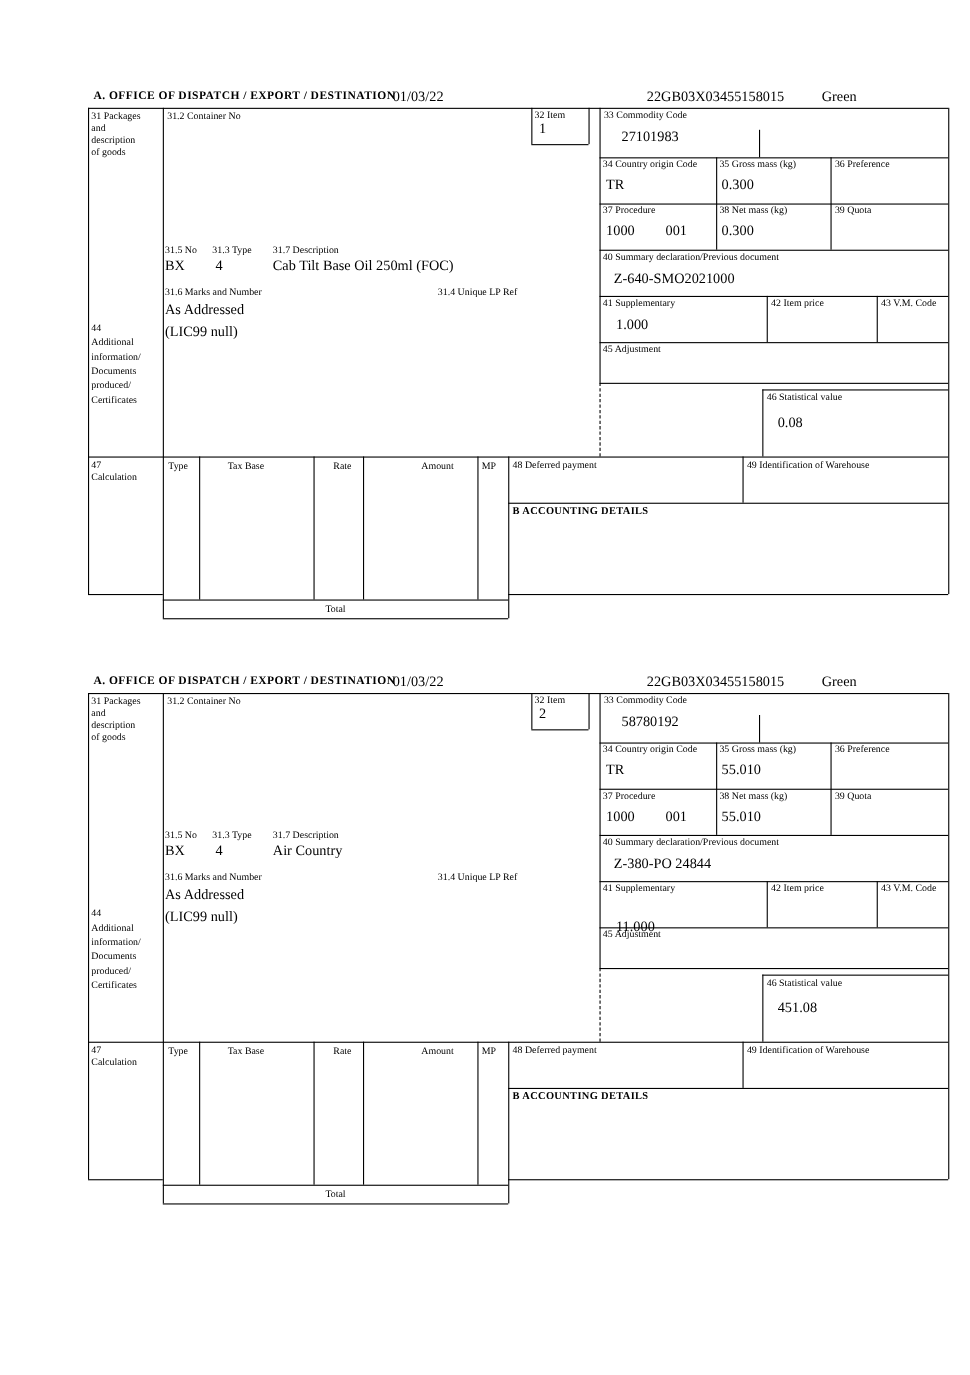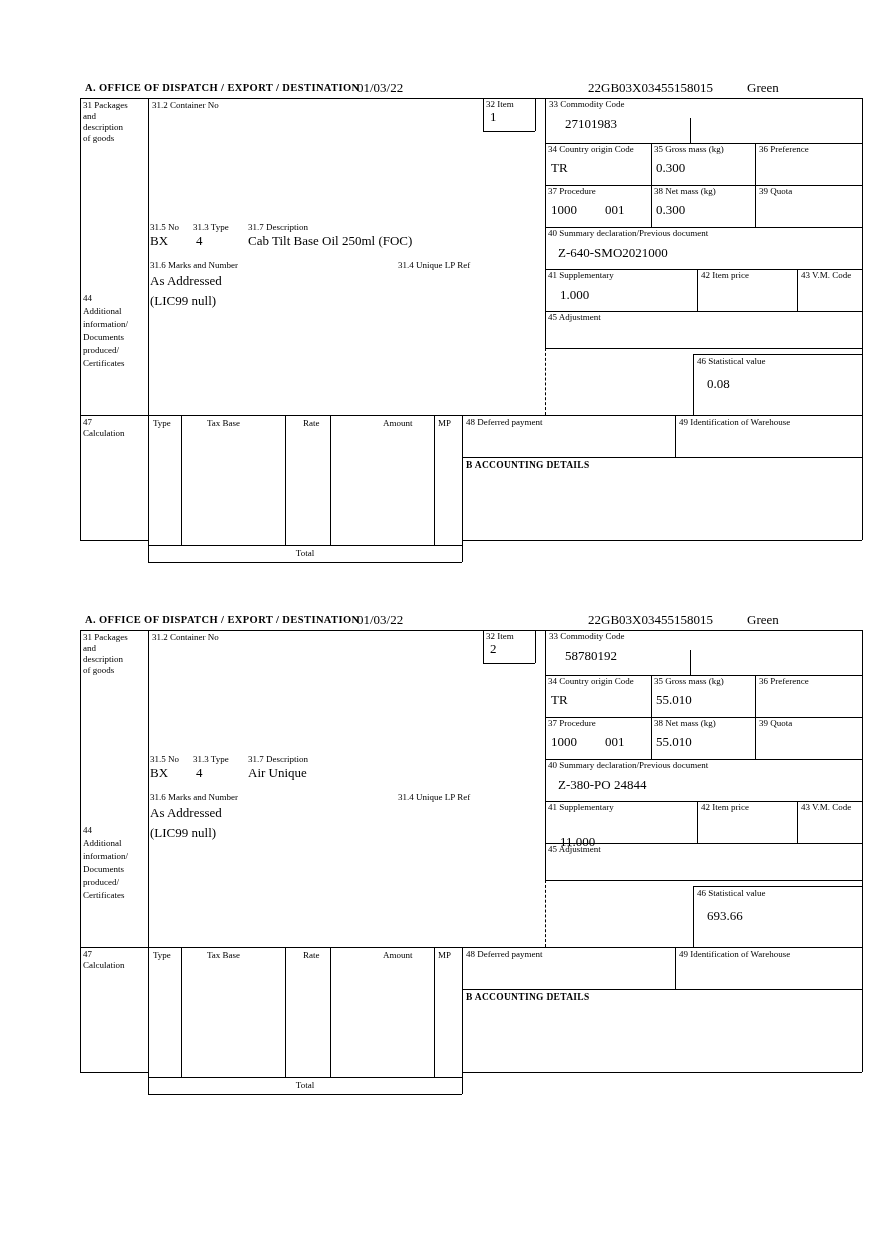--- a/index.html
+++ b/index.html
@@ -190,28 +190,28 @@
   <span class="val" style="left:558px;top:167px;">Z-380-PO 24844</span>
   <span class="lbl" style="left:548px;top:192px;">41 Supplementary</span>
   <span class="val" style="left:560px;top:224px;">11.000</span>
   <span class="lbl" style="left:701px;top:192px;">42 Item price</span>
   <span class="lbl" style="left:801px;top:192px;">43 V.M. Code</span>
   <span class="lbl" style="left:548px;top:234px;">45 Adjustment</span>
 
   <div class="hl" style="left:693px;top:276px;width:169px;"></div>
   <div class="vl" style="left:693px;top:276px;height:61px;"></div>
   <span class="lbl" style="left:697px;top:278px;">46 Statistical value</span>
-  <span class="val" style="left:707px;top:298px;">693.66</span>
+  <span class="val" style="left:707px;top:298px;">451.08</span>
 
   <span class="lbl" style="left:150px;top:144px;">31.5 No</span>
   <span class="lbl" style="left:193px;top:144px;">31.3 Type</span>
   <span class="lbl" style="left:248px;top:144px;">31.7 Description</span>
   <span class="val" style="left:150px;top:155px;">BX</span>
   <span class="val" style="left:196px;top:155px;">4</span>
-  <span class="val" style="left:248px;top:155px;">Air Unique</span>
+  <span class="val" style="left:248px;top:155px;">Air Country</span>
   <span class="lbl" style="left:150px;top:182px;">31.6 Marks and Number</span>
   <span class="lbl" style="left:398px;top:182px;">31.4 Unique LP Ref</span>
   <span class="val" style="left:150px;top:195px;">As Addressed</span>
   <span class="val" style="left:150px;top:215px;">(LIC99 null)</span>
 
   <div class="hl" style="left:80px;top:337px;width:782px;"></div>
   <span class="lbl" style="left:83px;top:339px;">47
 Calculation</span>
   <div class="vl" style="left:181px;top:337px;height:130px;"></div>
   <div class="vl" style="left:285px;top:337px;height:130px;"></div>

